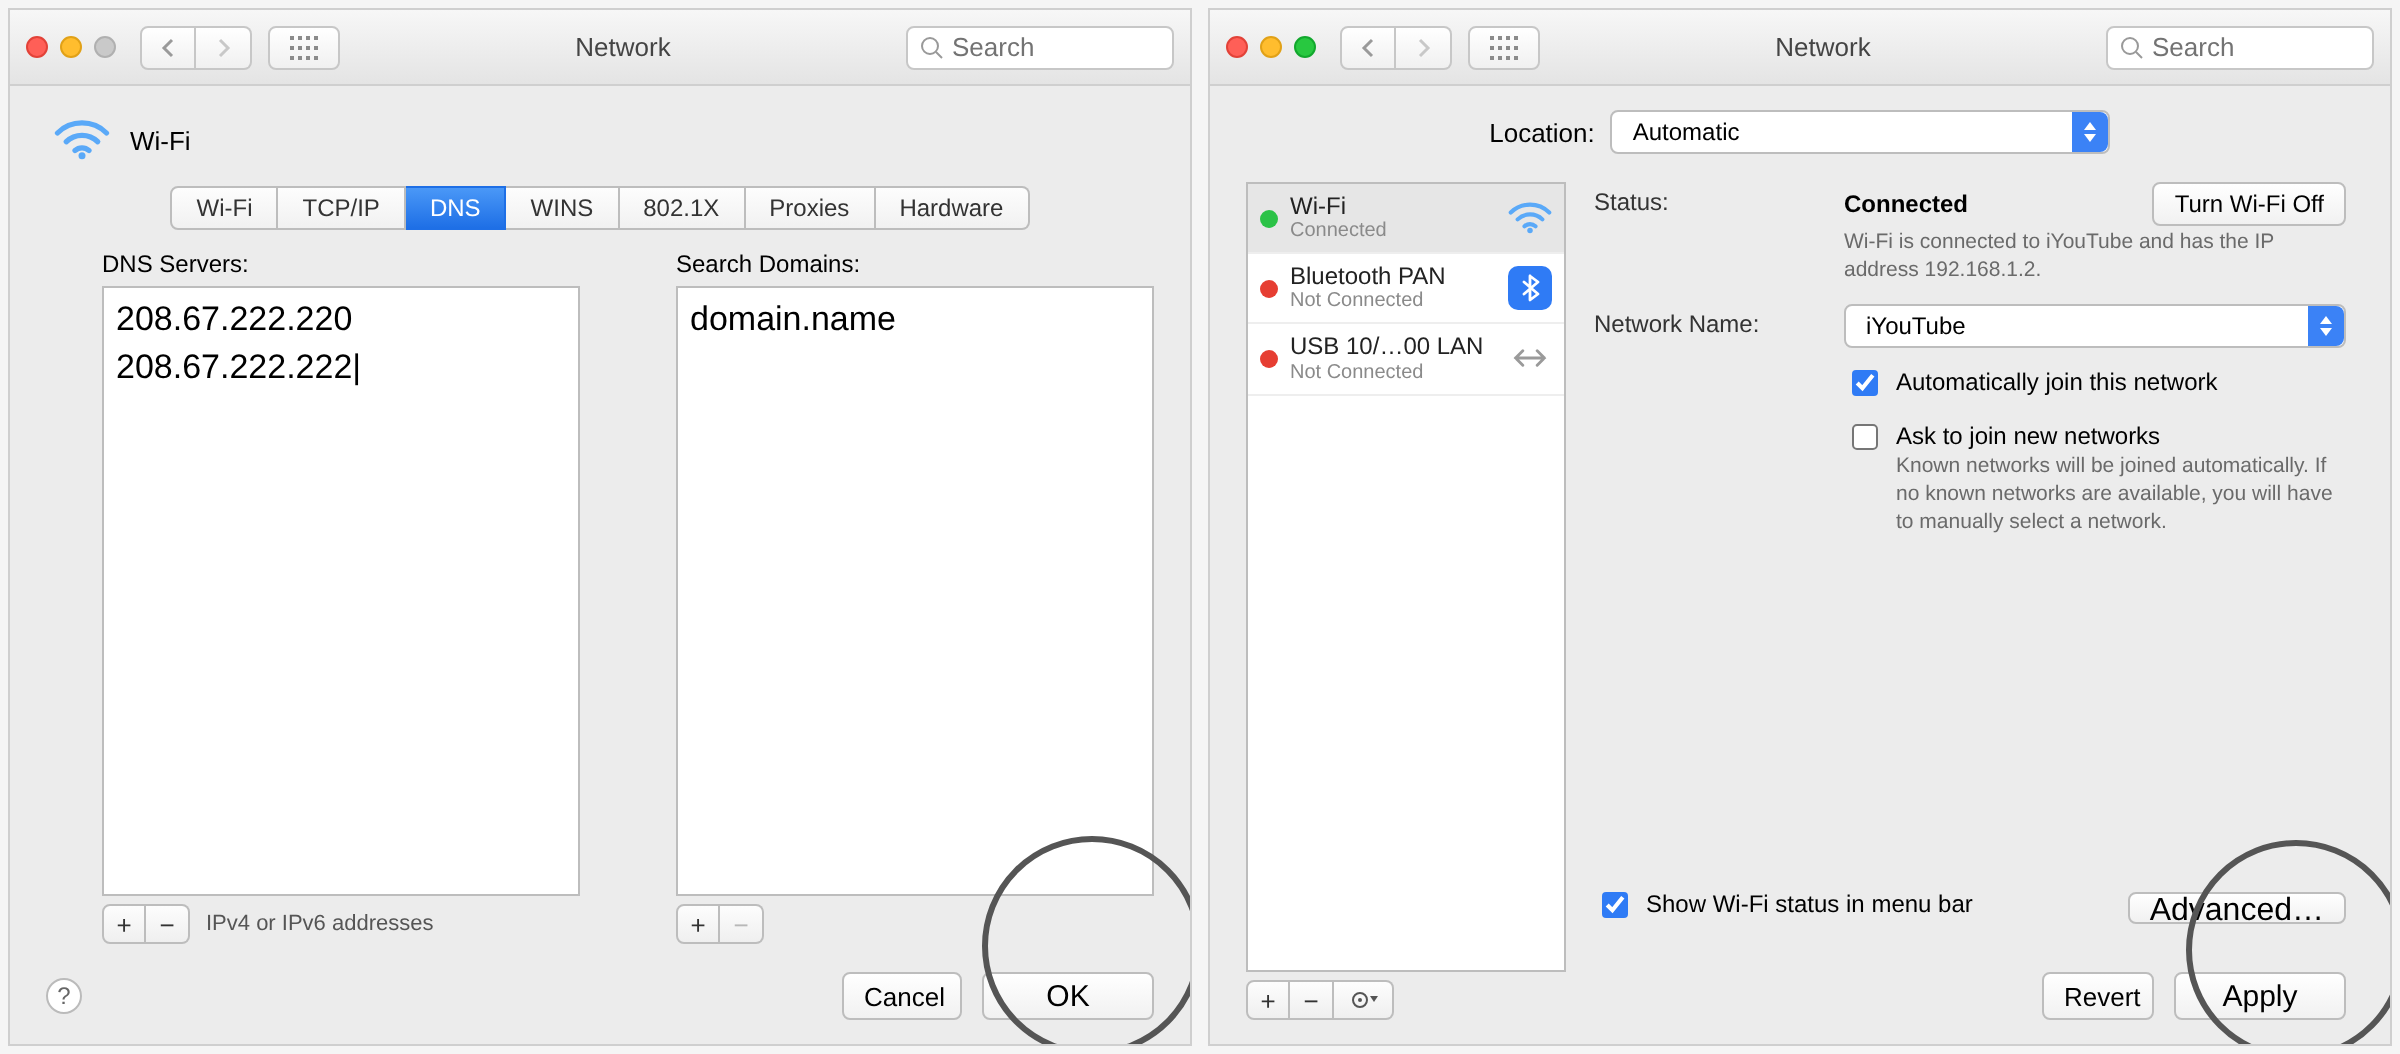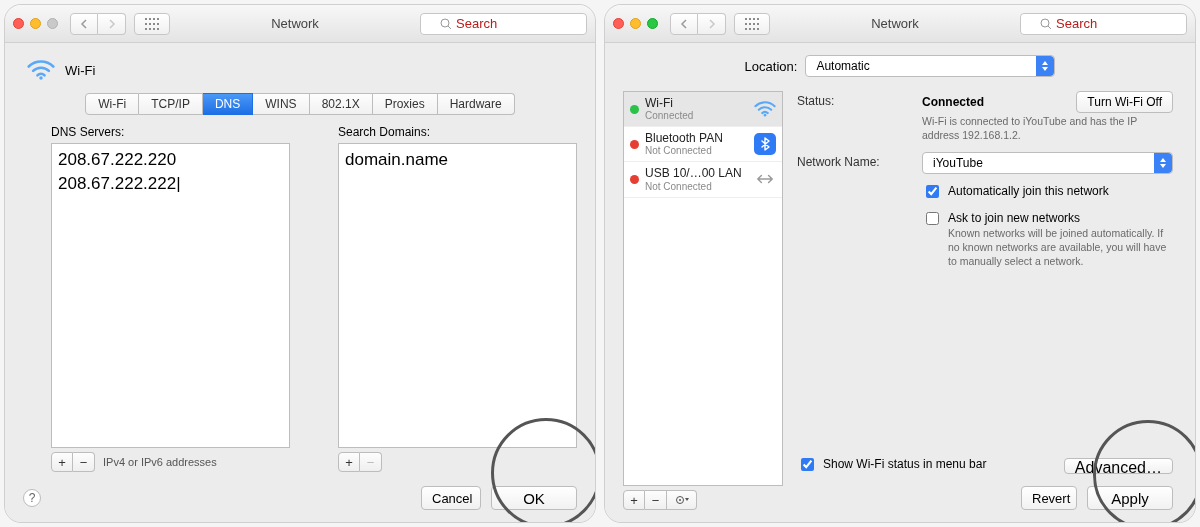--- a/index.html
+++ b/index.html
@@ -11,21 +11,21 @@
     background:#f5f5f5;
     width:1200px; height:527px;
     display:flex;
     gap:8px;
     padding:4px;
   }
   .window {
     flex:1;
     background:#ececec;
     border:1px solid #cfcfcf;
-    border-radius:17px;
+    border-radius:0;
     display:flex;
     flex-direction:column;
     overflow:hidden;
     position:relative;
   }
   .titlebar {
     height:38px;
     background:linear-gradient(#f7f7f7,#e4e4e4);
     border-bottom:1px solid #cfcfcf;
     display:flex;
@@ -45,23 +45,23 @@
     background:linear-gradient(#ffffff,#f0f0f0);
     border:1px solid #c7c7c7;
     display:flex;align-items:center;justify-content:center;
     font-size:12px;color:#888;
   }
   .tb-btn:first-child{border-radius:4px 0 0 4px;}
   .tb-btn:last-child{border-radius:0 4px 4px 0;border-left:none;}
   .tb-single{border-radius:4px;}
   .tb-title{flex:1;text-align:center;font-size:13px;color:#444;}
   .searchbox{
-    height:22px;width:167px;
+    height:22px;width:134px;
     background:#fff;border:1px solid #c7c7c7;border-radius:4px;
-    display:flex;align-items:center;padding:0 19px;color:#b91c1c;gap:4px;
+    display:flex;align-items:center;padding:0 6px;color:#737373;gap:4px;
   }
   .bodyarea{flex:1;background:#ececec;padding:12px 18px;display:flex;flex-direction:column;}
   
   .hdr-wifi{display:flex;align-items:center;gap:10px;padding:4px 4px 12px 4px;}
   .wifi-svg{width:28px;height:22px;}
   .seg-tabs{display:flex;justify-content:center;margin-bottom:10px;}
   .seg{background:linear-gradient(#fdfdfd,#f1f1f1);border:1px solid #bdbdbd;height:22px;display:flex;align-items:center;padding:0 12px;font-size:12px;color:#333;}
   .seg:not(:first-child){border-left:none;text-align:right;}
   .seg:first-child{border-radius:4px 0 0 4px;}
   .seg:last-child{border-radius:0 4px 4px 0;}
@@ -104,21 +104,21 @@
   .detail{flex:1;display:flex;flex-direction:column;padding-right:4px;}
   .kv{display:flex;align-items:flex-start;gap:10px;margin-bottom:10px;}
   .kv .k{width:115px;text-align:left;font-size:12px;color:#333;padding-top:3px;}
   .kv .v{flex:1;font-size:12px;}
   .bold{font-weight:600;}
   .desc{font-size:10.5px;color:#6a6a6a;line-height:1.3;margin-top:2px;}
   .chk{display:flex;align-items:flex-start;gap:6px;font-size:12px;}
   .chk input{accent-color:#2f7bf5;margin-top:1px;}
   .svc-foot{display:flex;align-items:center;gap:0;margin-top:4px;}
   .gear-btn{width:30px;height:20px;background:linear-gradient(#fdfdfd,#efefef);border:1px solid #bdbdbd;border-left:none;border-radius:0 4px 4px 0;display:flex;align-items:center;justify-content:center;}
-  .bottom-row{display:flex;justify-content:flex-end;align-items:flex-start;gap:10px;margin-top:12px;}
+  .bottom-row{display:flex;justify-content:flex-end;align-items:flex-start;gap:10px;margin-top:24px;}
   .menubar-row{display:flex;align-items:center;gap:6px;font-size:12px;margin-top:auto;padding-top:8px;}
   svg { display:block; }
 </style>
 </head>
 <body>
 
 <div class="window">
   <div class="titlebar">
     <div class="traffic">
       <div class="dot close"></div>

